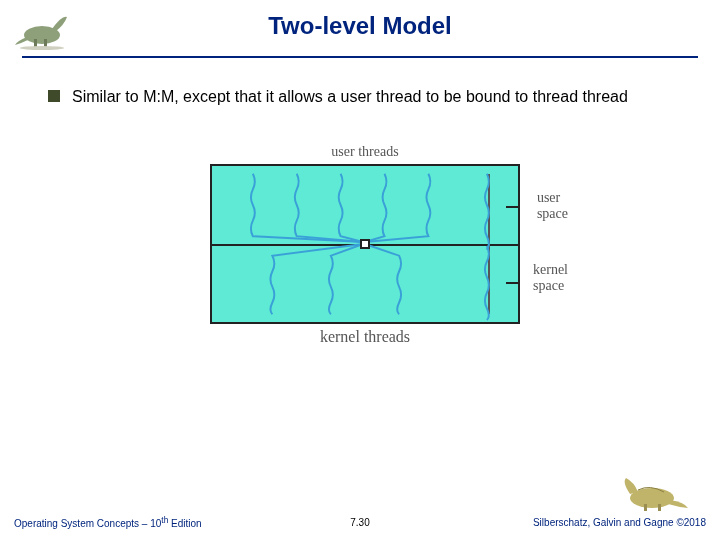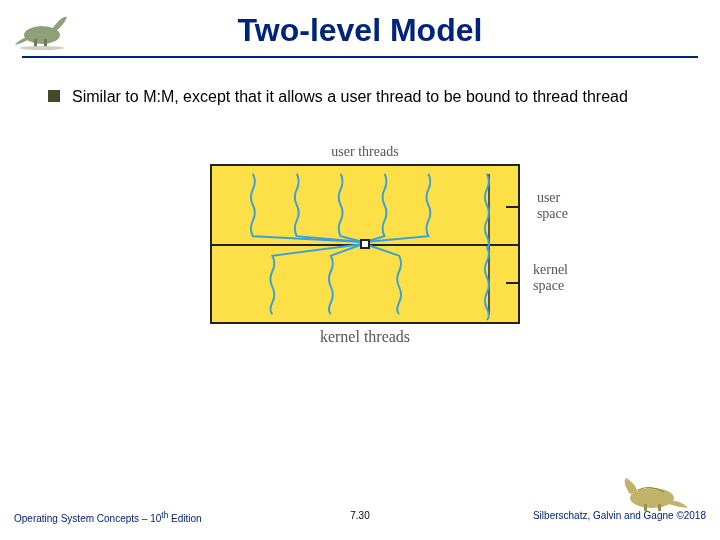--- a/index.html
+++ b/index.html
@@ -17,21 +17,21 @@
   }
   .dino-left {
     position: absolute;
     left: 12px;
     top: 5px;
     width: 60px;
     height: 45px;
   }
   .title {
     text-align: center;
-    font-size: 32px;
+    font-size: 24px;
     font-weight: bold;
     color: #00247d;
     padding-top: 12px;
   }
   .title-underline {
     position: absolute;
     left: 22px;
     right: 22px;
     top: 56px;
     height: 2px;
@@ -62,21 +62,21 @@
     margin: 36px auto 0 auto;
     width: 400px;
     position: relative;
   }
   .diagram-box {
     border: 2px solid #222;
     width: 310px;
     height: 160px;
     margin: 0 auto;
     position: relative;
-    background: #fde047;
+    background: #5eead4;
   }
   .hline {
     position: absolute;
     left: -2px;
     right: -2px;
     top: 78px;
     height: 2px;
     background: #222;
   }
   .center-node {
@@ -131,20 +131,21 @@
     top: 8px;
     bottom: 8px;
     width: 2px;
     background: #555;
   }
   .footer {
     position: absolute;
     left: 0; right: 0; bottom: 0;
     height: 30px;
     display: flex;
+    align-items: center;
     justify-content: space-between;
     padding: 0 14px 6px 14px;
     font-size: 10px;
     color: #00247d;
   }
   .footer .left { flex: 1; text-align: left; }
   .footer .center { flex: 0 0 auto; color: #000; }
   .footer .right { flex: 1; text-align: right; }
   .dino-right {
     position: absolute;

